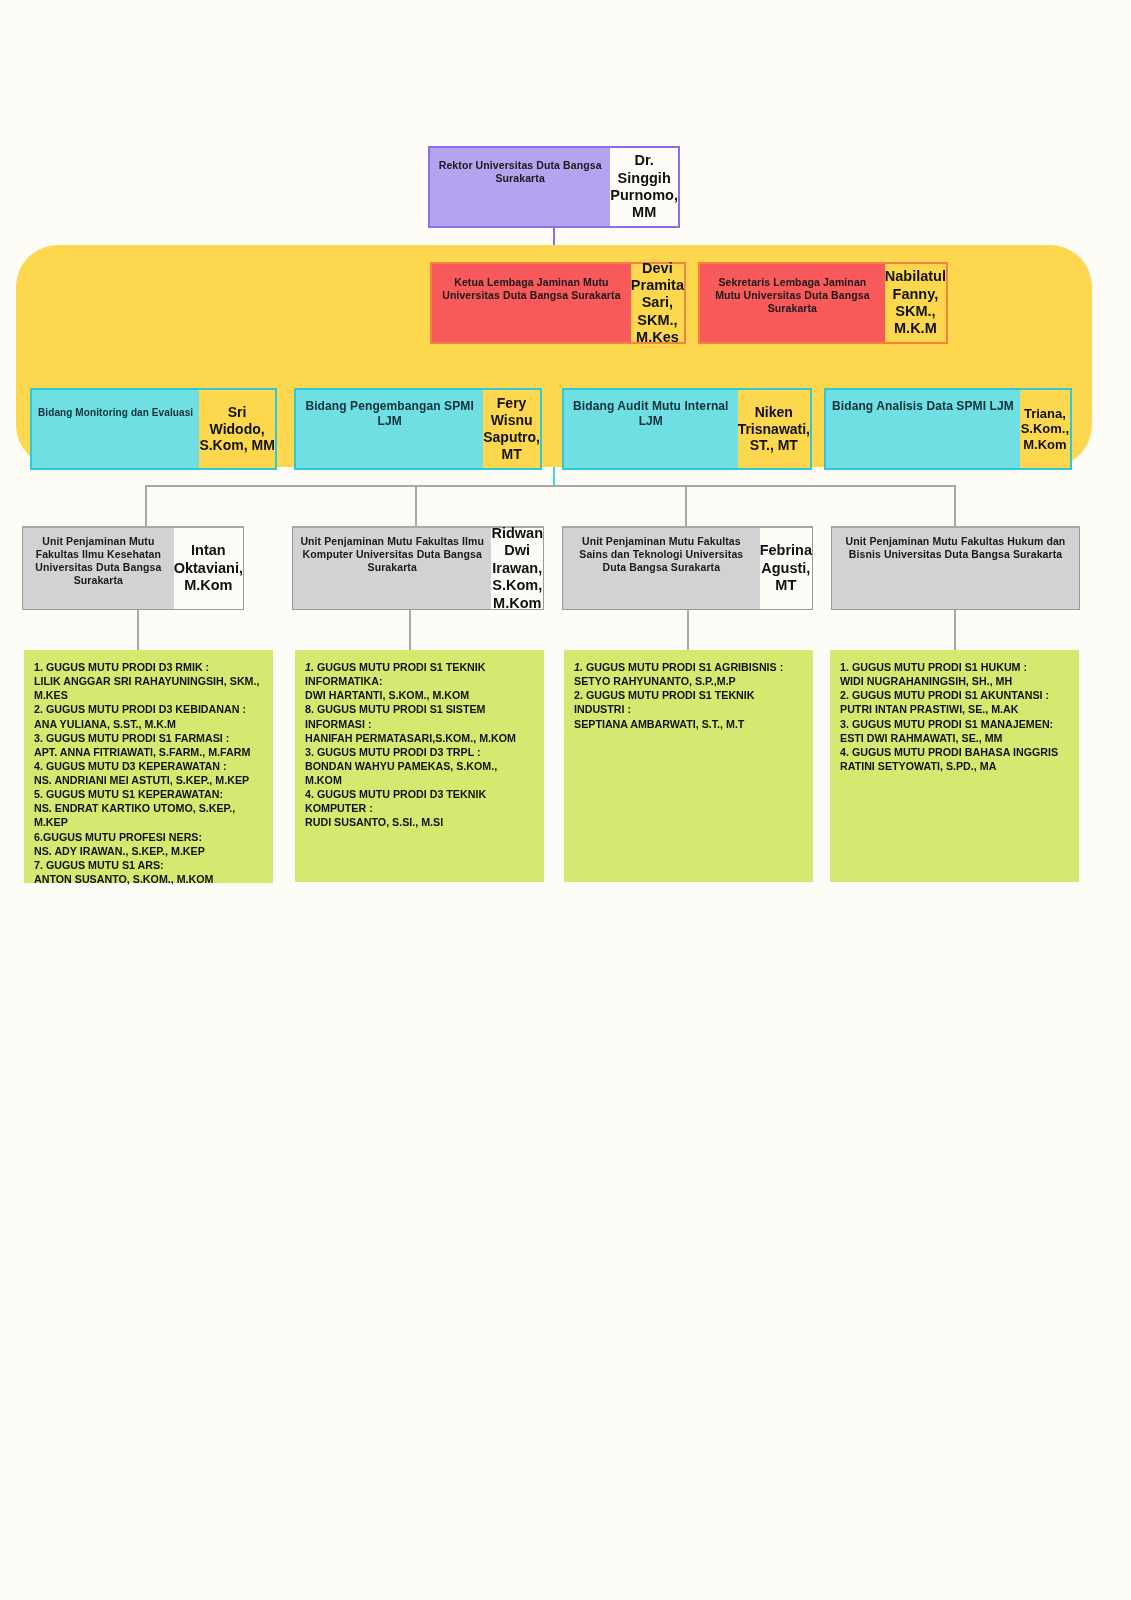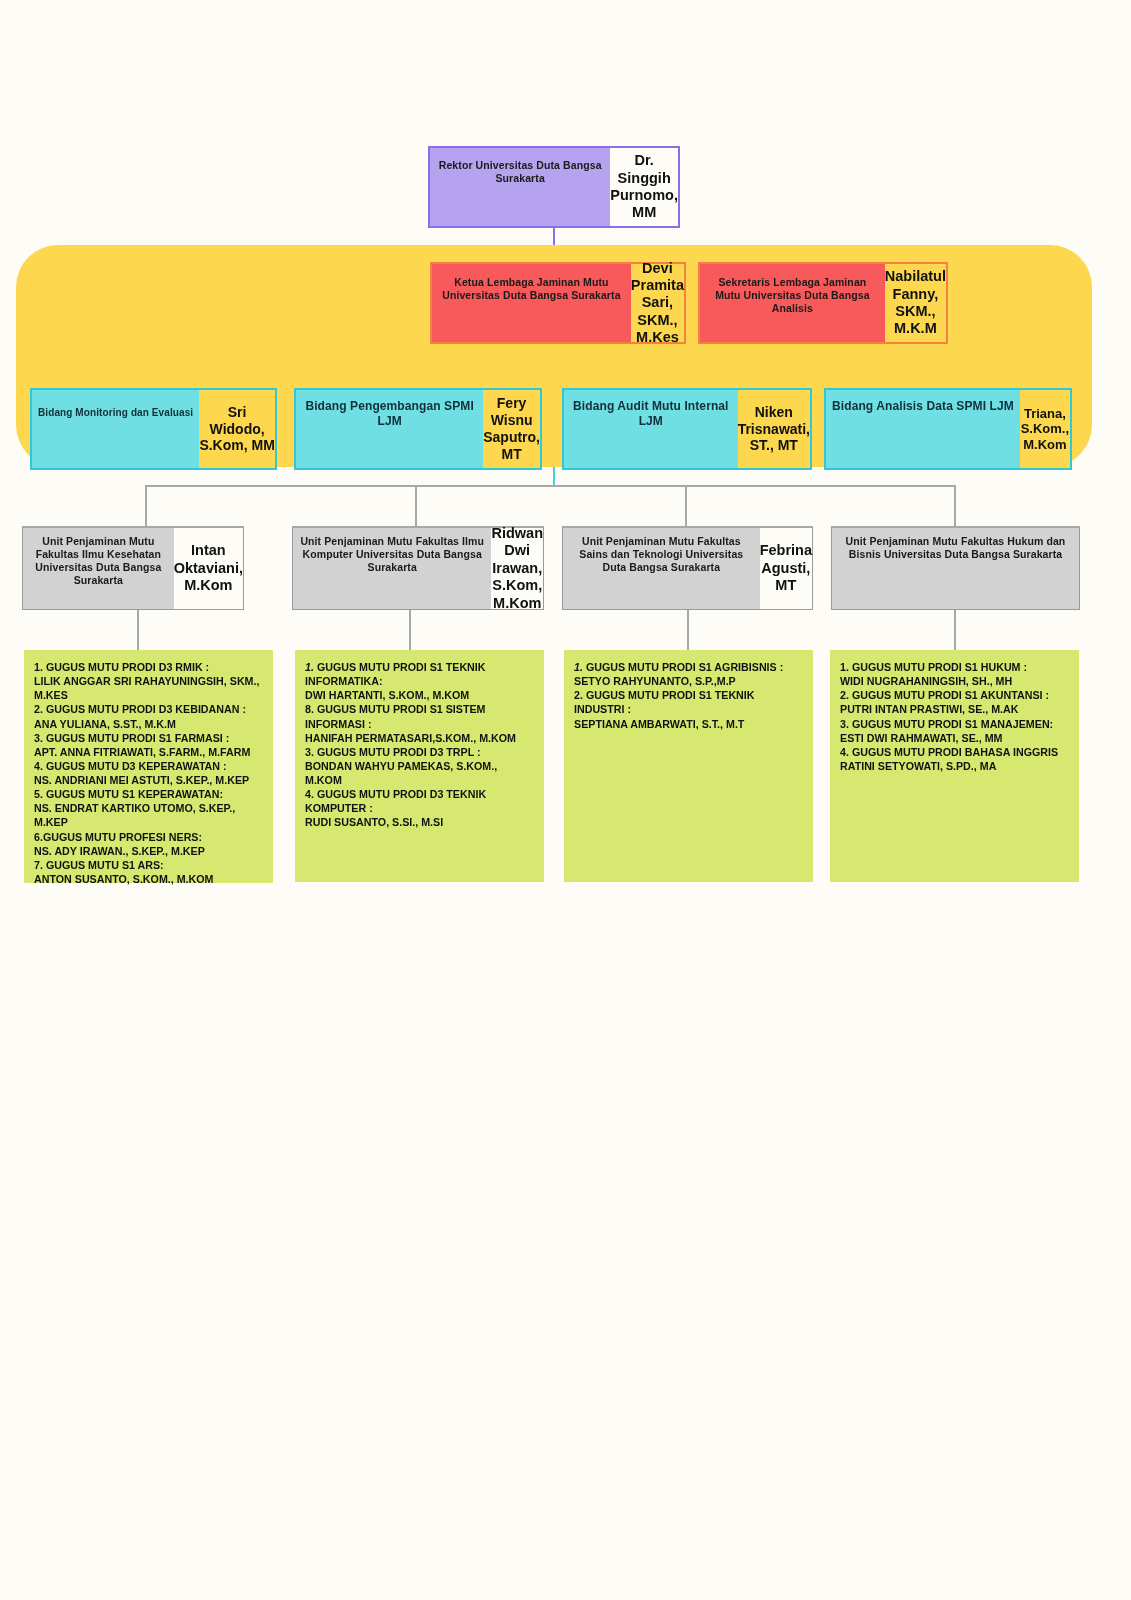--- a/index.html
+++ b/index.html
@@ -220,21 +220,21 @@
   </div>
 
   <div class="node red ketua">
     <div class="title">Ketua Lembaga Jaminan Mutu
 Universitas Duta Bangsa Surakarta</div>
     <div class="name">Devi Pramita Sari, SKM., M.Kes</div>
   </div>
 
   <div class="node red sekre">
     <div class="title">Sekretaris Lembaga Jaminan Mutu
-Universitas Duta Bangsa Analisis</div>
+Universitas Duta Bangsa Surakarta</div>
     <div class="name">Nabilatul Fanny, SKM., M.K.M</div>
   </div>
 
   <div class="node cyan b1">
     <div class="title">Bidang Monitoring dan Evaluasi</div>
     <div class="name">Sri Widodo, S.Kom, MM</div>
   </div>
   <div class="node cyan b3">
     <div class="title">Bidang Audit Mutu Internal
 LJM</div>

